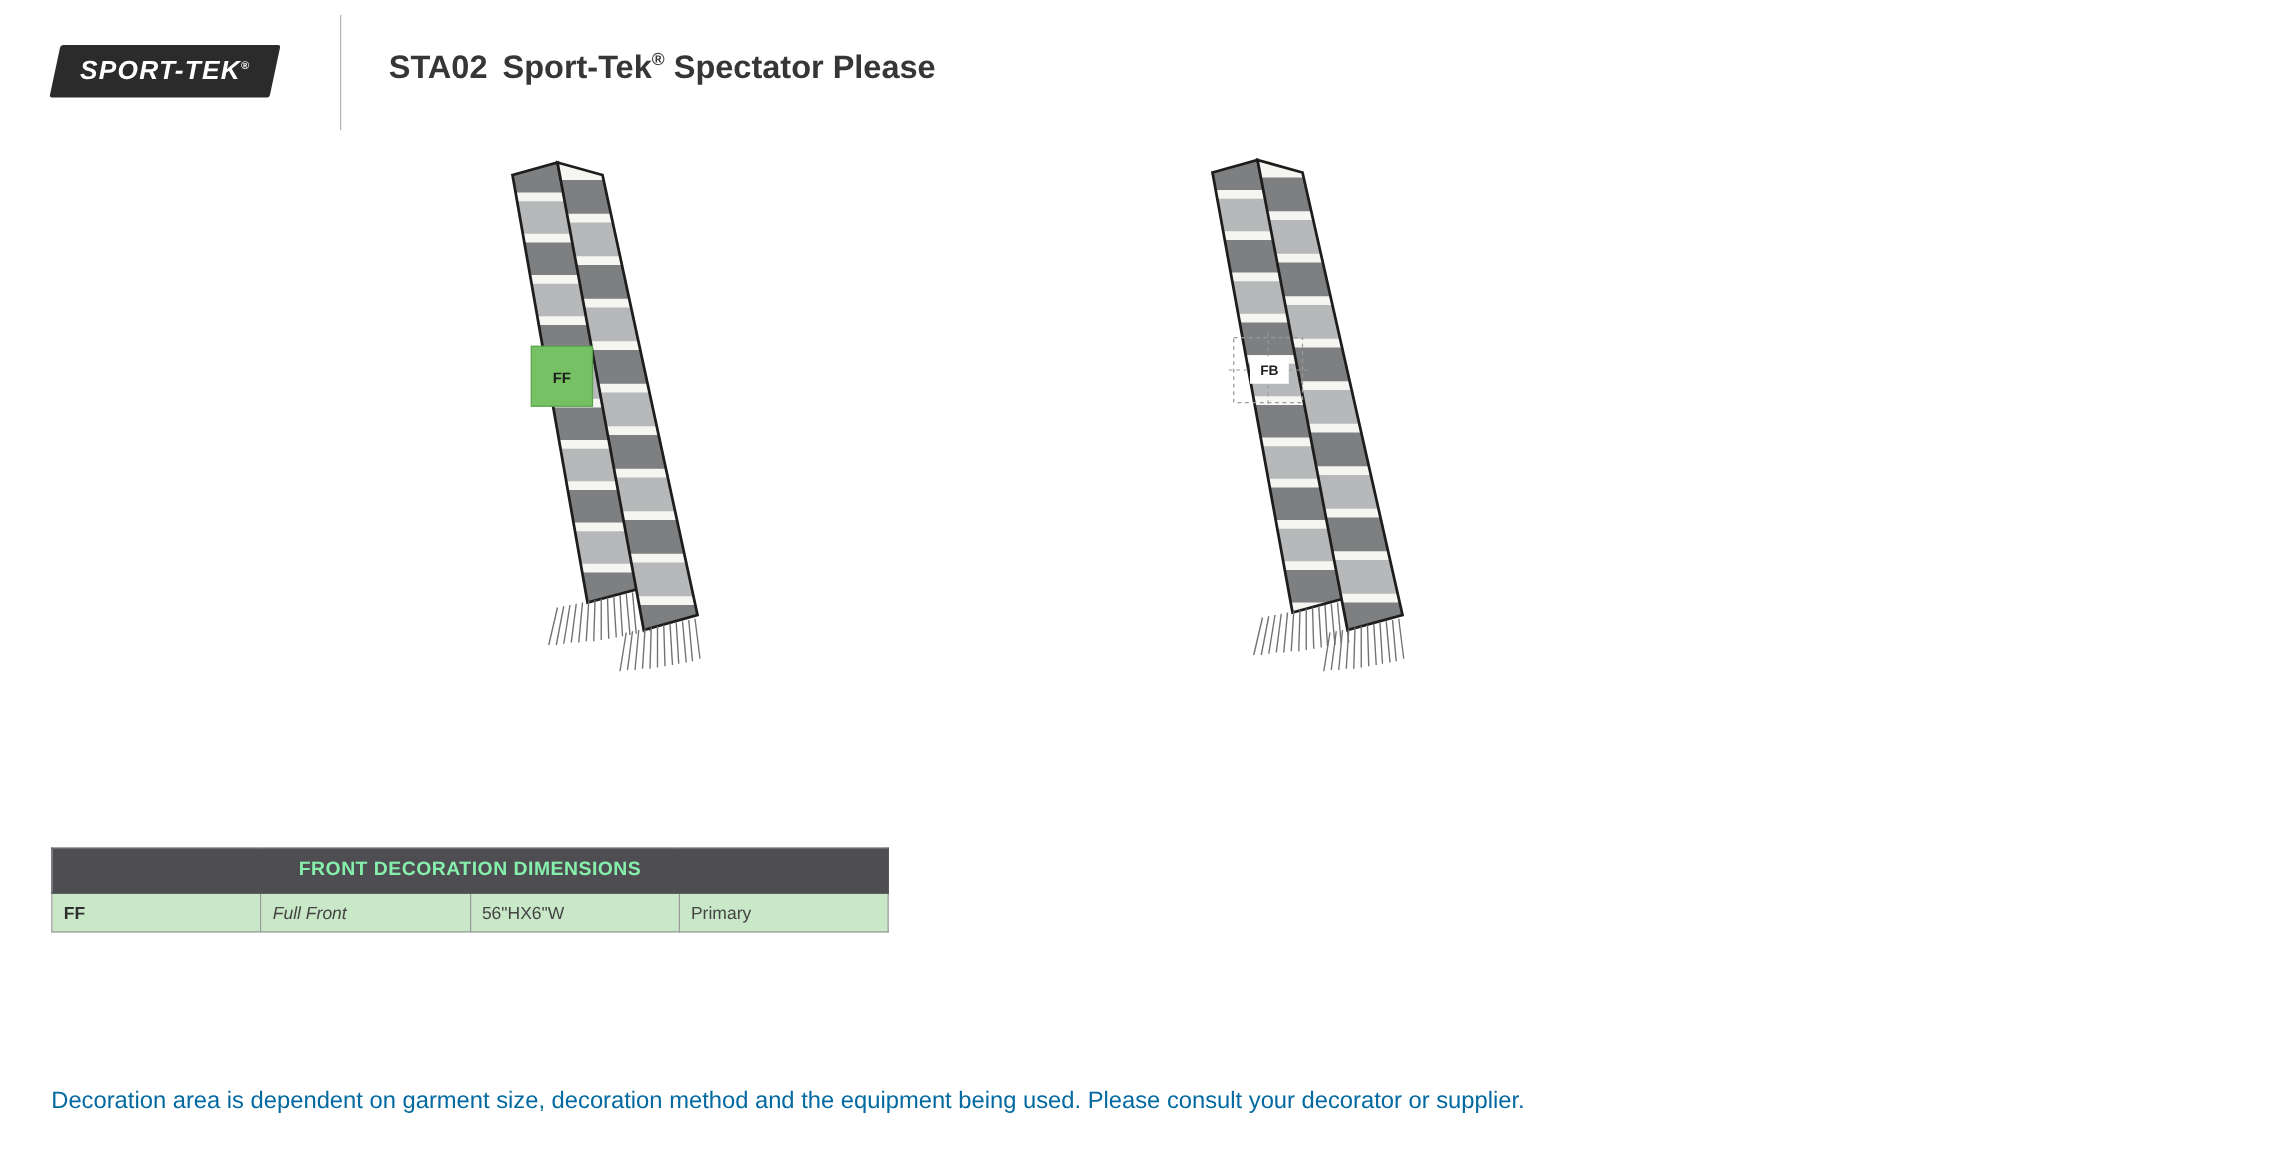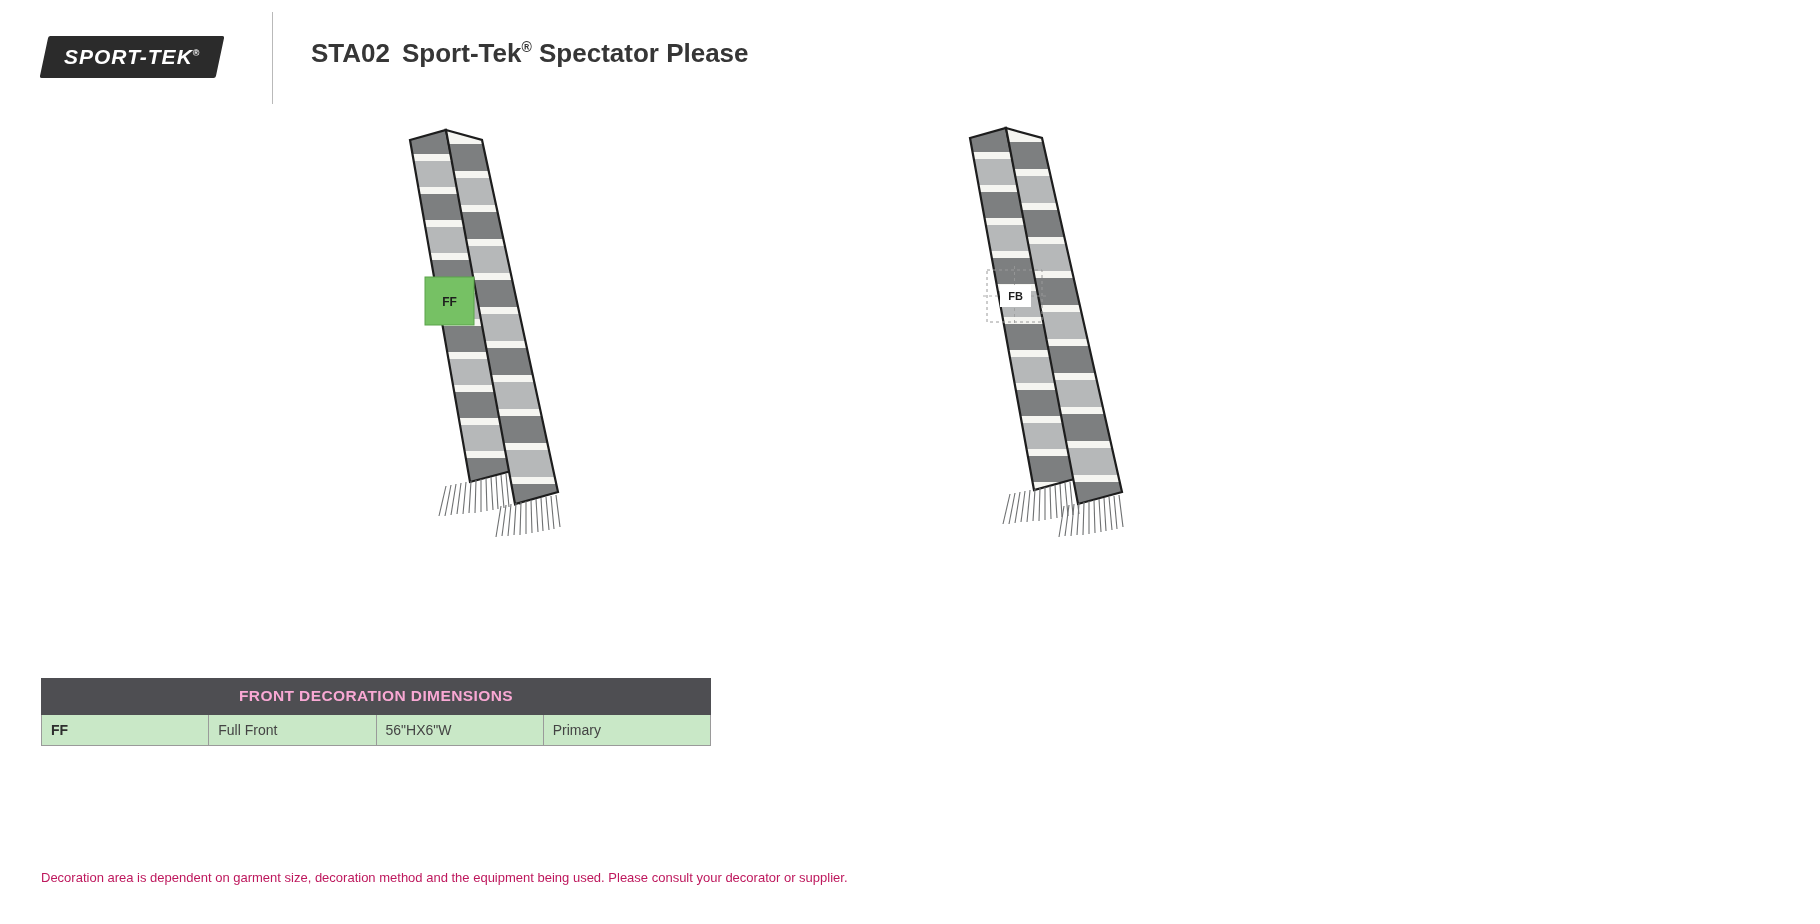--- a/index.html
+++ b/index.html
@@ -103,48 +103,48 @@
     width: 670px;
   }
   table {
     border-collapse: collapse;
     width: 670px;
     table-layout: fixed;
   }
   table + .table-gap { height: 25px; }
   th.table-title {
     background: #4e4e52;
-    color: #f9a8d4;
+    color: #86efac;
     font-size: 15.5px;
     font-weight: bold;
     letter-spacing: 0.4px;
     text-align: center;
     padding: 8px 0 9px 0;
     border: 1px solid #4e4e52;
   }
   td {
     border: 1px solid #9a9a9a;
     font-size: 14px;
     color: #444;
     padding: 5px 9px;
     height: 20px;
   }
   td.code { font-weight: bold; color: #2e2e2e; width: 66px; }
-  td.name { width: 200px; }
+  td.name { width: 200px; font-style: italic; }
   td.dims { width: 265px; }
   td.note { width: 133px; }
   tr.green td { background: #c9e8c7; }
   tr.plain td { background: #ffffff; }
 
   .footnote {
     position: absolute;
     left: 41px;
     top: 870px;
-    font-size: 13px;
-    color: #be185d;
+    font-size: 19px;
+    color: #0369a1;
     white-space: nowrap;
   }
 </style>
 </head>
 <body>
 
 <div class="header">
 
   <div class="logo-wrap">
     <div class="logo-shape">

